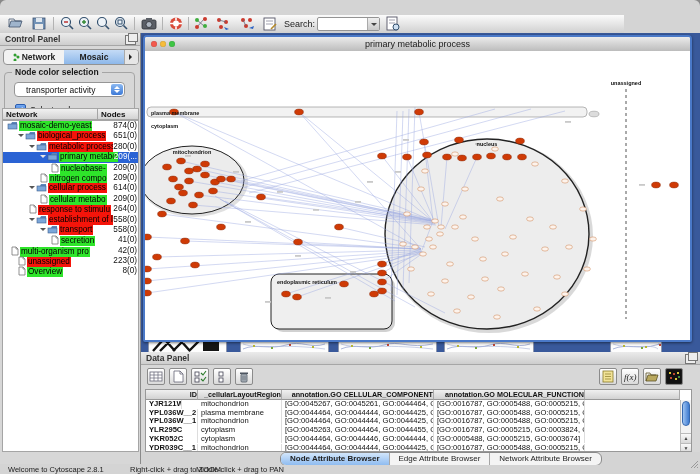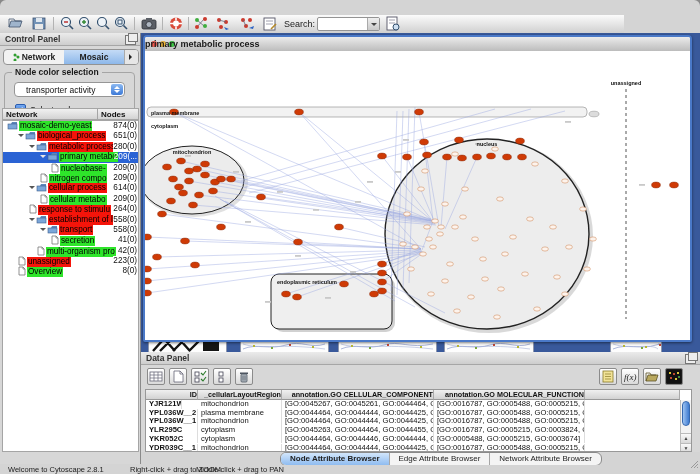--- a/index.html
+++ b/index.html
@@ -57,21 +57,21 @@
   .chip.red{background:#f5140a;} .chip.green{background:#2ee52a;}
   .tcount{position:absolute;right:1px;top:0;font-size:8.2px;color:#111;background:#fff;}
   .tree-row.sel .tcount{color:#fff;background:transparent;}
   .ticon{display:inline-block;vertical-align:-1px;margin-right:1px;}
   
   .desktop{position:absolute;left:141px;top:33px;width:559px;height:319px;background:#39599b;overflow:hidden;}
   .frag{position:absolute;top:308px;height:11px;background:#fdfdfd;border:1px solid #8d96ad;border-top:none;border-radius:0 0 2px 2px;overflow:hidden;}
   .net-window{position:absolute;left:2px;top:2px;width:549px;height:307px;background:#fff;
      border:2px solid #47амper;border:2px solid #4a79c8;border-radius:4px 4px 2px 2px;box-shadow:0 1px 3px rgba(0,0,0,.5);box-sizing:border-box;}
   .net-title{position:relative;height:14px;background:linear-gradient(#ebebeb,#bcbcbc);border-bottom:1px solid #8d8d8d;border-radius:2px 2px 0 0;}
-  .net-title-text{position:absolute;left:0;top:2px;width:100%;text-align:left;font-weight:bold;font-size:9px;color:#1a1a1a;}
+  .net-title-text{position:absolute;left:0;top:2px;width:100%;text-align:center;font-weight:normal;font-size:9px;color:#1a1a1a;}
   .net-lights{position:absolute;left:6px;top:4px;display:flex;gap:3px;}
   .nlight{width:6px;height:6px;border-radius:50%;box-shadow:inset 0 0 1px rgba(0,0,0,.4);}
   .canvas{position:absolute;left:0;top:14px;right:0;bottom:0;background:#fff;overflow:hidden;}
   
   .dp{position:absolute;left:141px;top:352px;width:559px;height:100px;background:#d7d7d7;}
   .dp-toolbar{position:absolute;left:0;top:13px;width:559px;height:23px;}
   .dicon{position:absolute;top:3px;width:18px;height:17px;border:1px solid #8b8b8b;border-radius:2px;
      background:linear-gradient(#ffffff,#dadada);box-sizing:border-box;}
   .dicon svg{position:absolute;left:1px;top:1px;}
   .dp-table{position:absolute;left:4px;top:37px;width:547px;height:63px;background:#fff;border:1px solid #989898;box-sizing:border-box;overflow:hidden;}
@@ -259,21 +259,21 @@
               <rect x="1" y="3" width="9" height="5" fill="#7ba6d9" stroke="#3d5f8c" stroke-width="0.6"></rect>
             </svg></span><span class="chip red">establishment of lo</span><span class="tcount">558(0)</span></div>
         <div class="tree-row" style="padding-left: 37px;"><span class="arr"></span><span class="ticon"><svg width="11" height="9" style="vertical-align:-1px">
               <path d="M1,3 h3 l1,-2 h5 v2 h-9 z" fill="#5d87bb"></path>
               <rect x="1" y="3" width="9" height="5" fill="#7ba6d9" stroke="#3d5f8c" stroke-width="0.6"></rect>
             </svg></span><span class="chip red">transport</span><span class="tcount">558(0)</span></div>
         <div class="tree-row" style="padding-left: 48px;"><span class="ticon"><svg width="8" height="10" style="vertical-align:-1px">
               <path d="M1,1 h4 l2,2 v6 h-6 z" fill="#fff" stroke="#777" stroke-width="0.8"></path>
               <path d="M5,1 v2 h2" fill="none" stroke="#777" stroke-width="0.7"></path>
             </svg></span><span class="chip green">secretion</span><span class="tcount">41(0)</span></div>
-        <div class="tree-row" style="padding-left: 34px;"><span class="ticon"><svg width="8" height="10" style="vertical-align:-1px">
+        <div class="tree-row" style="padding-left: 8px;"><span class="ticon"><svg width="8" height="10" style="vertical-align:-1px">
               <path d="M1,1 h4 l2,2 v6 h-6 z" fill="#fff" stroke="#777" stroke-width="0.8"></path>
               <path d="M5,1 v2 h2" fill="none" stroke="#777" stroke-width="0.7"></path>
             </svg></span><span class="chip green">multi-organism pro</span><span class="tcount">42(0)</span></div>
         <div class="tree-row" style="padding-left: 15px;"><span class="ticon"><svg width="8" height="10" style="vertical-align:-1px">
               <path d="M1,1 h4 l2,2 v6 h-6 z" fill="#fff" stroke="#777" stroke-width="0.8"></path>
               <path d="M5,1 v2 h2" fill="none" stroke="#777" stroke-width="0.7"></path>
             </svg></span><span class="chip red">unassigned</span><span class="tcount">223(0)</span></div>
         <div class="tree-row" style="padding-left: 15px;"><span class="ticon"><svg width="8" height="10" style="vertical-align:-1px">
               <path d="M1,1 h4 l2,2 v6 h-6 z" fill="#fff" stroke="#777" stroke-width="0.8"></path>
               <path d="M5,1 v2 h2" fill="none" stroke="#777" stroke-width="0.7"></path>

